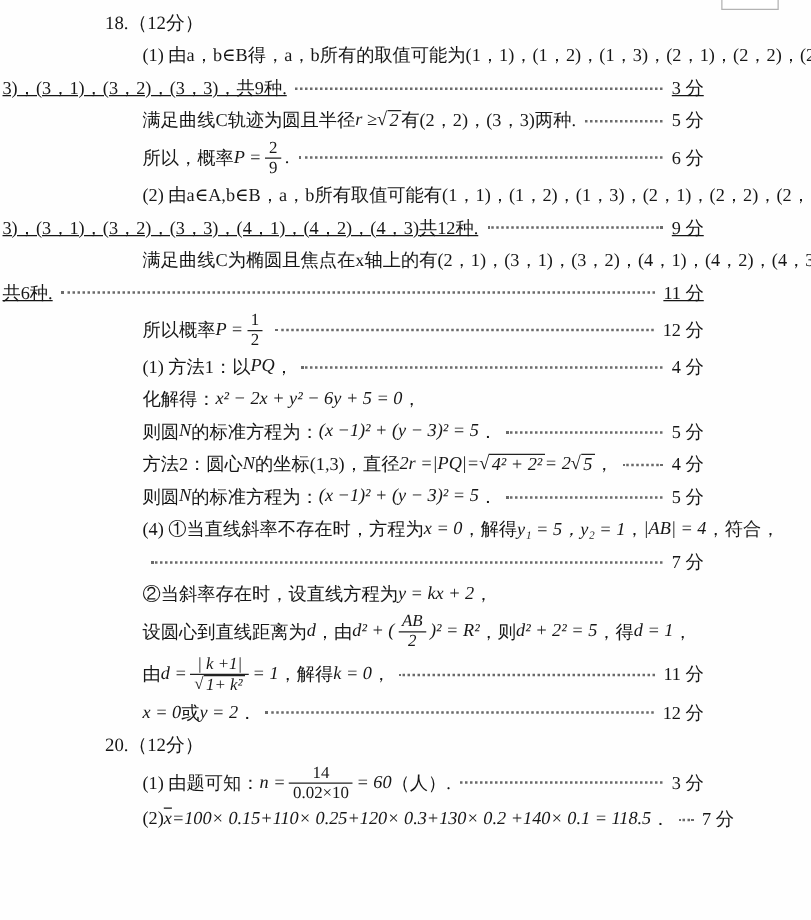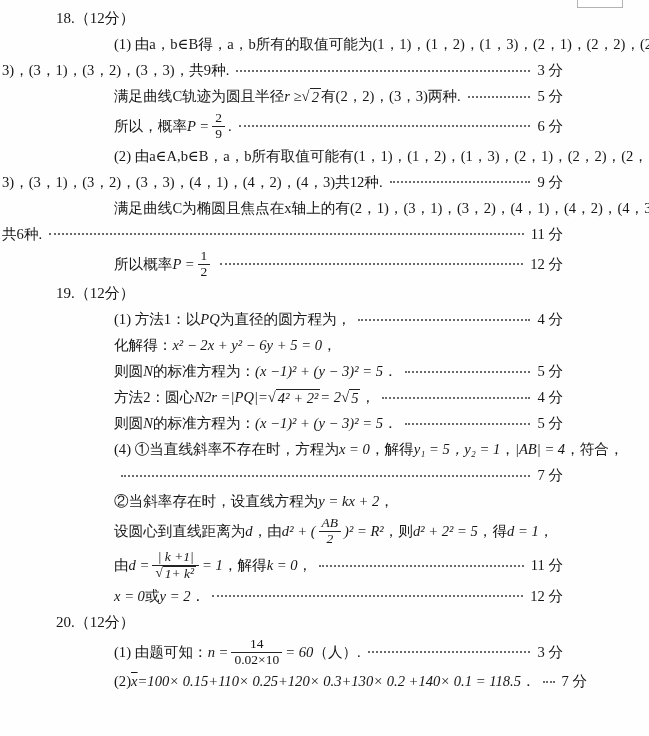--- a/index.html
+++ b/index.html
@@ -5,22 +5,22 @@
   html,body{margin:0;padding:0;}
   body{
     width:649px;height:736px;overflow:hidden;position:relative;
     background:#fefefe;color:#161616;
     font-family:"Liberation Serif","DejaVu Serif",serif;
     font-size:14.6px;
   }
   .page{padding-top:7px;}
   .line{display:flex;align-items:center;white-space:nowrap;min-height:23px;margin-bottom:3px;}
   .scored{margin-right:86px;}
-  .i0{margin-left:2px;}
-  .i1{margin-left:56px;}
+  .i0{margin-left:2px;text-decoration:underline;}
+  .i1{margin-left:84px;}
   .i2{margin-left:114px;}
   .dots{flex:1 1 12px;height:0;border-bottom:2px dotted #6a6a6a;margin:0 7px;min-width:12px;}
   .score{white-space:nowrap;}
   .t{font-style:normal;}
   .m{font-style:italic;font-family:"Liberation Serif","DejaVu Serif",serif;}
   .frac{display:inline-block;vertical-align:middle;text-align:center;margin:0 3px;line-height:1.1;font-size:13.5px;font-style:normal;}
   .frac .num,.frac .den{display:block;padding:0 3px;}
   .frac .den{border-top:1px solid #222;}
   .frac.it{font-style:italic;font-family:Liberation Serif, serif;}
   .sqrt{display:inline-flex;align-items:flex-start;white-space:nowrap;vertical-align:baseline;}
@@ -99,28 +99,24 @@
     <span class="t">所以概率</span>
     <span class="m">P =</span>
     <span class="frac">
         <span class="num">1</span>
         <span class="den">2</span>
       </span>
     <span class="dots"></span>
     <span class="score">12 分</span>
   </div>
 
-  <div class="line h i1">
-    <span class="t">19.（12分）</span>
-  </div>
 
   <div class="line i2 scored">
     <span class="t">(1) 方法1：以</span>
     <span class="m">PQ</span>
-    <span class="t">为直径的圆方程为</span>
     <span class="t">，</span>
     <span class="dots"></span>
     <span class="score">4 分</span>
   </div>
 
   <div class="line i2">
     <span class="t">化解得：</span>
     <span class="m">x² − 2x + y² − 6y + 5 = 0</span>
     <span class="t">，</span>
   </div>
@@ -131,20 +127,21 @@
     <span class="t">的标准方程为：</span>
     <span class="m">(x −1)² + (y − 3)² = 5</span>
     <span class="t">．</span>
     <span class="dots"></span>
     <span class="score">5 分</span>
   </div>
 
   <div class="line i2 scored">
     <span class="t">方法2：圆心</span>
     <span class="m">N</span>
+    <span class="t">的坐标(1,3)，直径</span>
     <span class="m">2r =|PQ|= </span>
     <span class="sqrt">
         <span class="rsign">√</span>
         <span class="rad">4² + 2²</span>
       </span>
     <span class="m"> = 2</span>
     <span class="sqrt">
         <span class="rsign">√</span>
         <span class="rad">5</span>
       </span>

